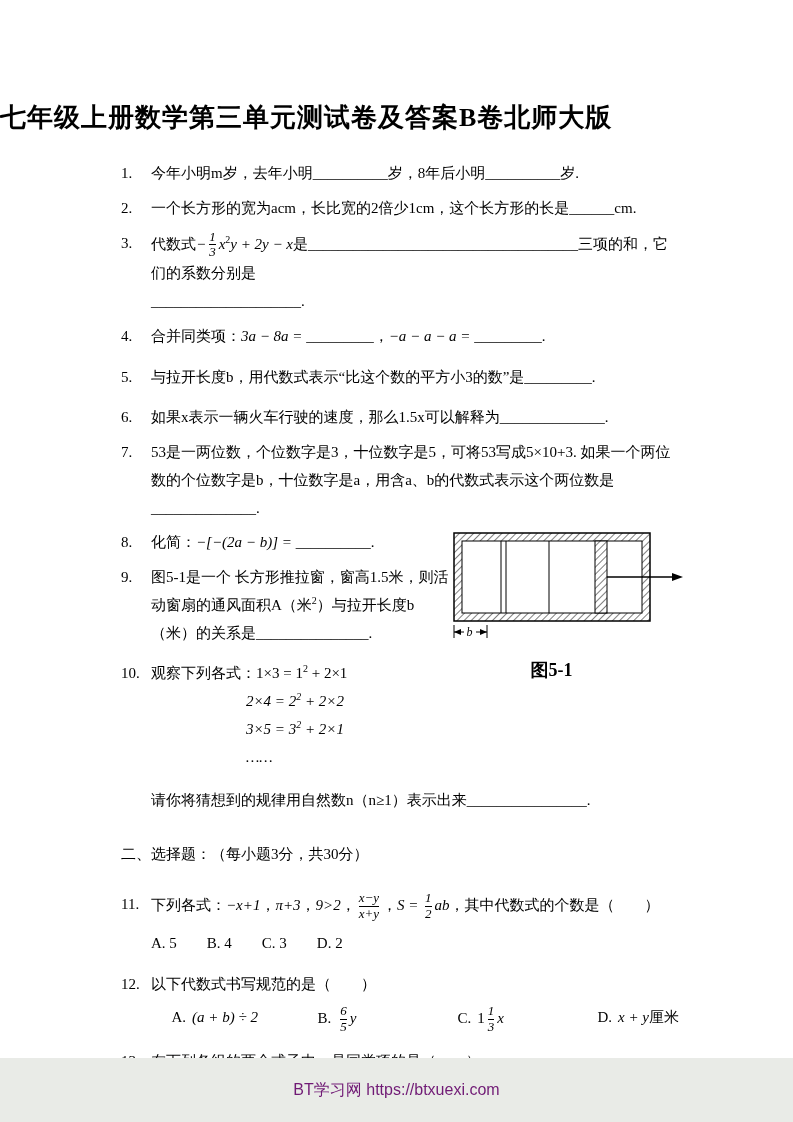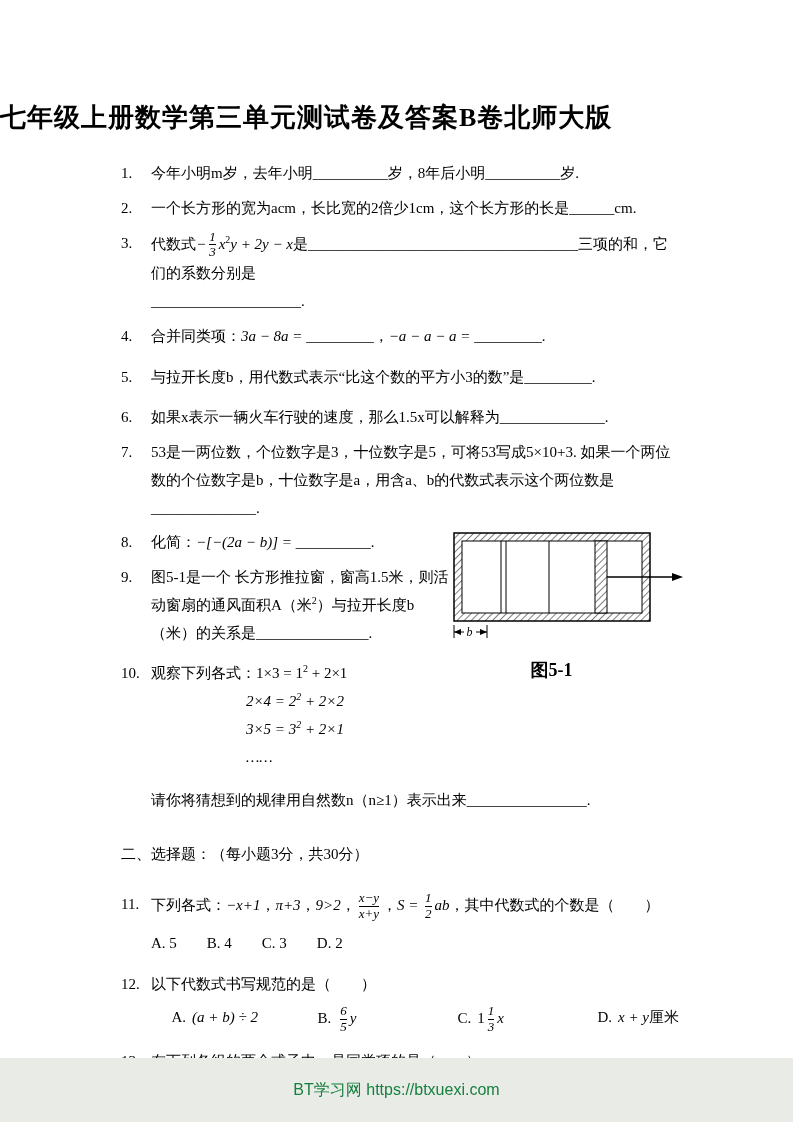--- a/index.html
+++ b/index.html
@@ -35,21 +35,21 @@
   .optrow { display: flex; margin-top: 6px; justify-content: flex-end; }
   .optrow .cell-a { width: 146px; }
   .optrow .cell-b { width: 140px; }
   .optrow .cell-c { width: 140px; }
   .optlabel { margin-right: 6px; }
 
   .figure { position: absolute; left: 332px; top: -32px; width: 232px; }
   .fig-label { width: 197px; text-align: center; font-weight: bold; font-size: 18px; margin-top: 2px; }
 
   .footer { position: absolute; left: 0; bottom: 0; width: 100%; height: 64px; background: #e9ebe7; display: flex; align-items: center; justify-content: center; }
-  .footer-text { font-family: "Liberation Sans", sans-serif; font-size: 16px; color: #15803d; }
+  .footer-text { font-family: "Liberation Sans", sans-serif; font-size: 16px; color: #701a75; }
 </style>
 </head>
 <body>
 
 <div class="page">
 
   <h1 class="title">七年级上册数学第三单元测试卷及答案B卷北师大版</h1>
 
   <div class="content">
 

